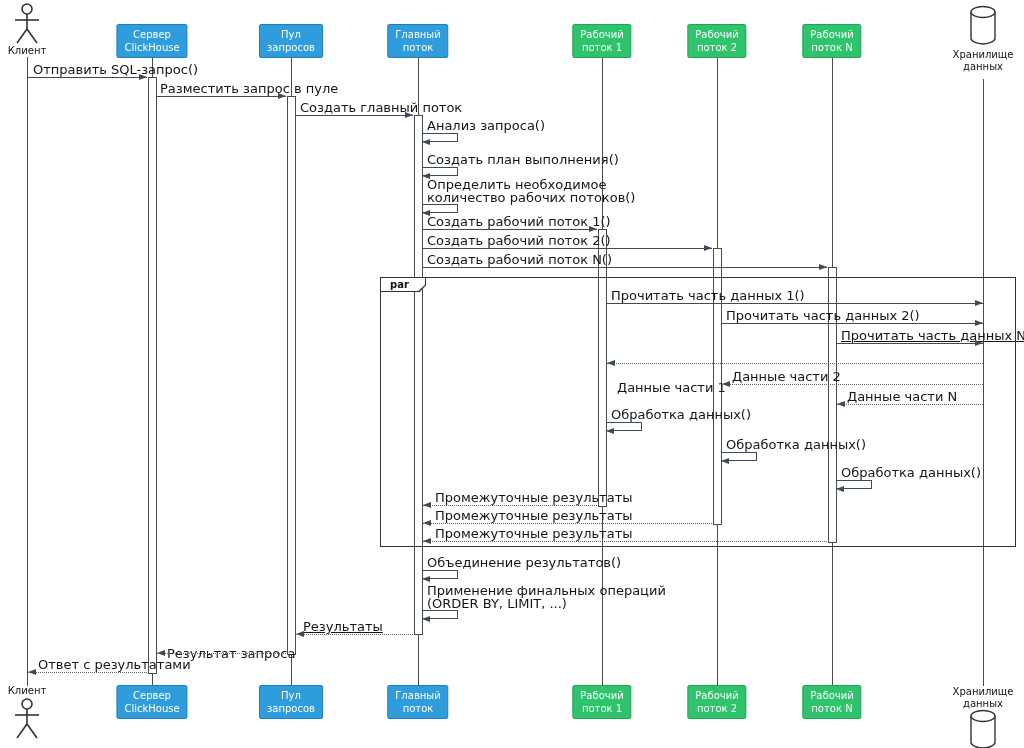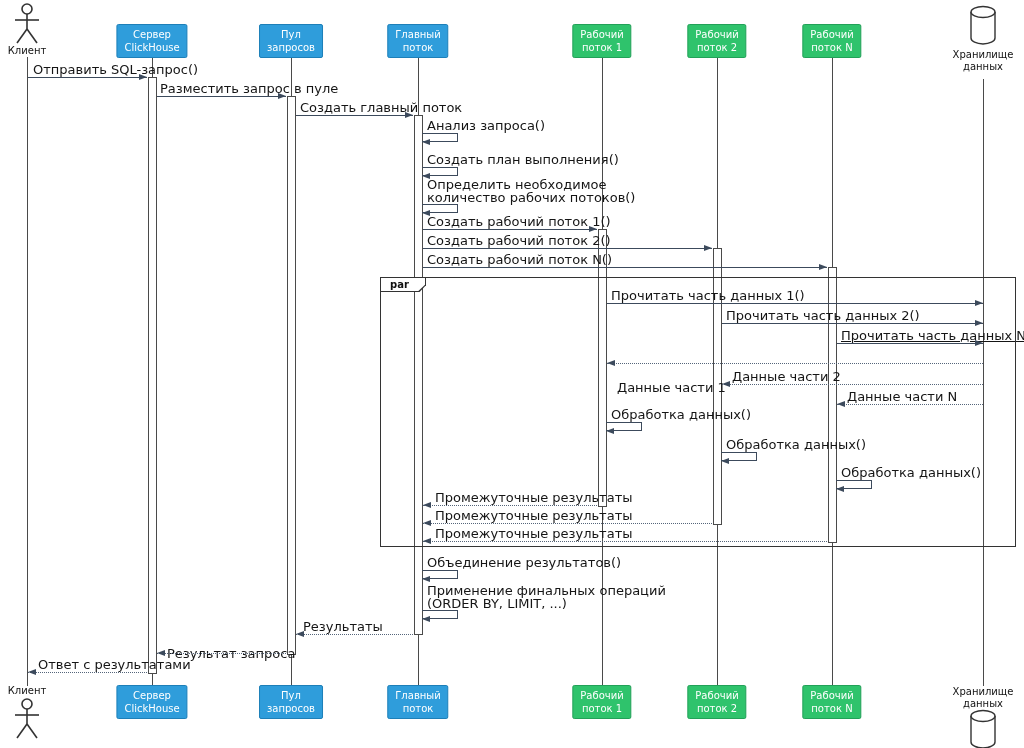--- a/index.html
+++ b/index.html
@@ -143,21 +143,21 @@
       <div class="mlabel" style="left: 435px; top: 528px;">Промежуточные результаты</div>
       <div class="mline dashed" style="left: 423px; top: 541px; width: 404px;"></div>
       <div class="arr left" style="left: 423px; top: 538px;"></div>
       <div class="mlabel" style="left: 427px; top: 557px;">Объединение результатов()</div>
       <div class="selfloop" style="left: 422px; top: 570px;"></div>
       <div class="arr left" style="left: 422px; top: 575.5px;"></div>
       <div class="mlabel" style="left: 427px; top: 585px;">Применение финальных операций
 (ORDER BY, LIMIT, ...)</div>
       <div class="selfloop" style="left: 422px; top: 610px;"></div>
       <div class="arr left" style="left: 422px; top: 615.5px;"></div>
-      <div class="mlabel" style="left: 303px; top: 621px;">Результаты</div>
+      <div class="mlabel" style="left: 303px; top: 621px; text-decoration: underline;">Результаты</div>
       <div class="mline dashed" style="left: 296px; top: 634px; width: 117px;"></div>
       <div class="arr left" style="left: 296px; top: 631px;"></div>
       <div class="mlabel" style="left: 167px; top: 648px; text-align: center;">Результат запроса</div>
       <div class="mline dashed" style="left: 157px; top: 653px; width: 129px;"></div>
       <div class="arr left" style="left: 157px; top: 650px;"></div>
       <div class="mlabel" style="left: 38px; top: 659px;">Ответ с результатами</div>
       <div class="mline dashed" style="left: 28px; top: 672px; width: 119px;"></div>
       <div class="arr left" style="left: 28px; top: 669px;"></div>
     </div>
   <div class="par-frame">

